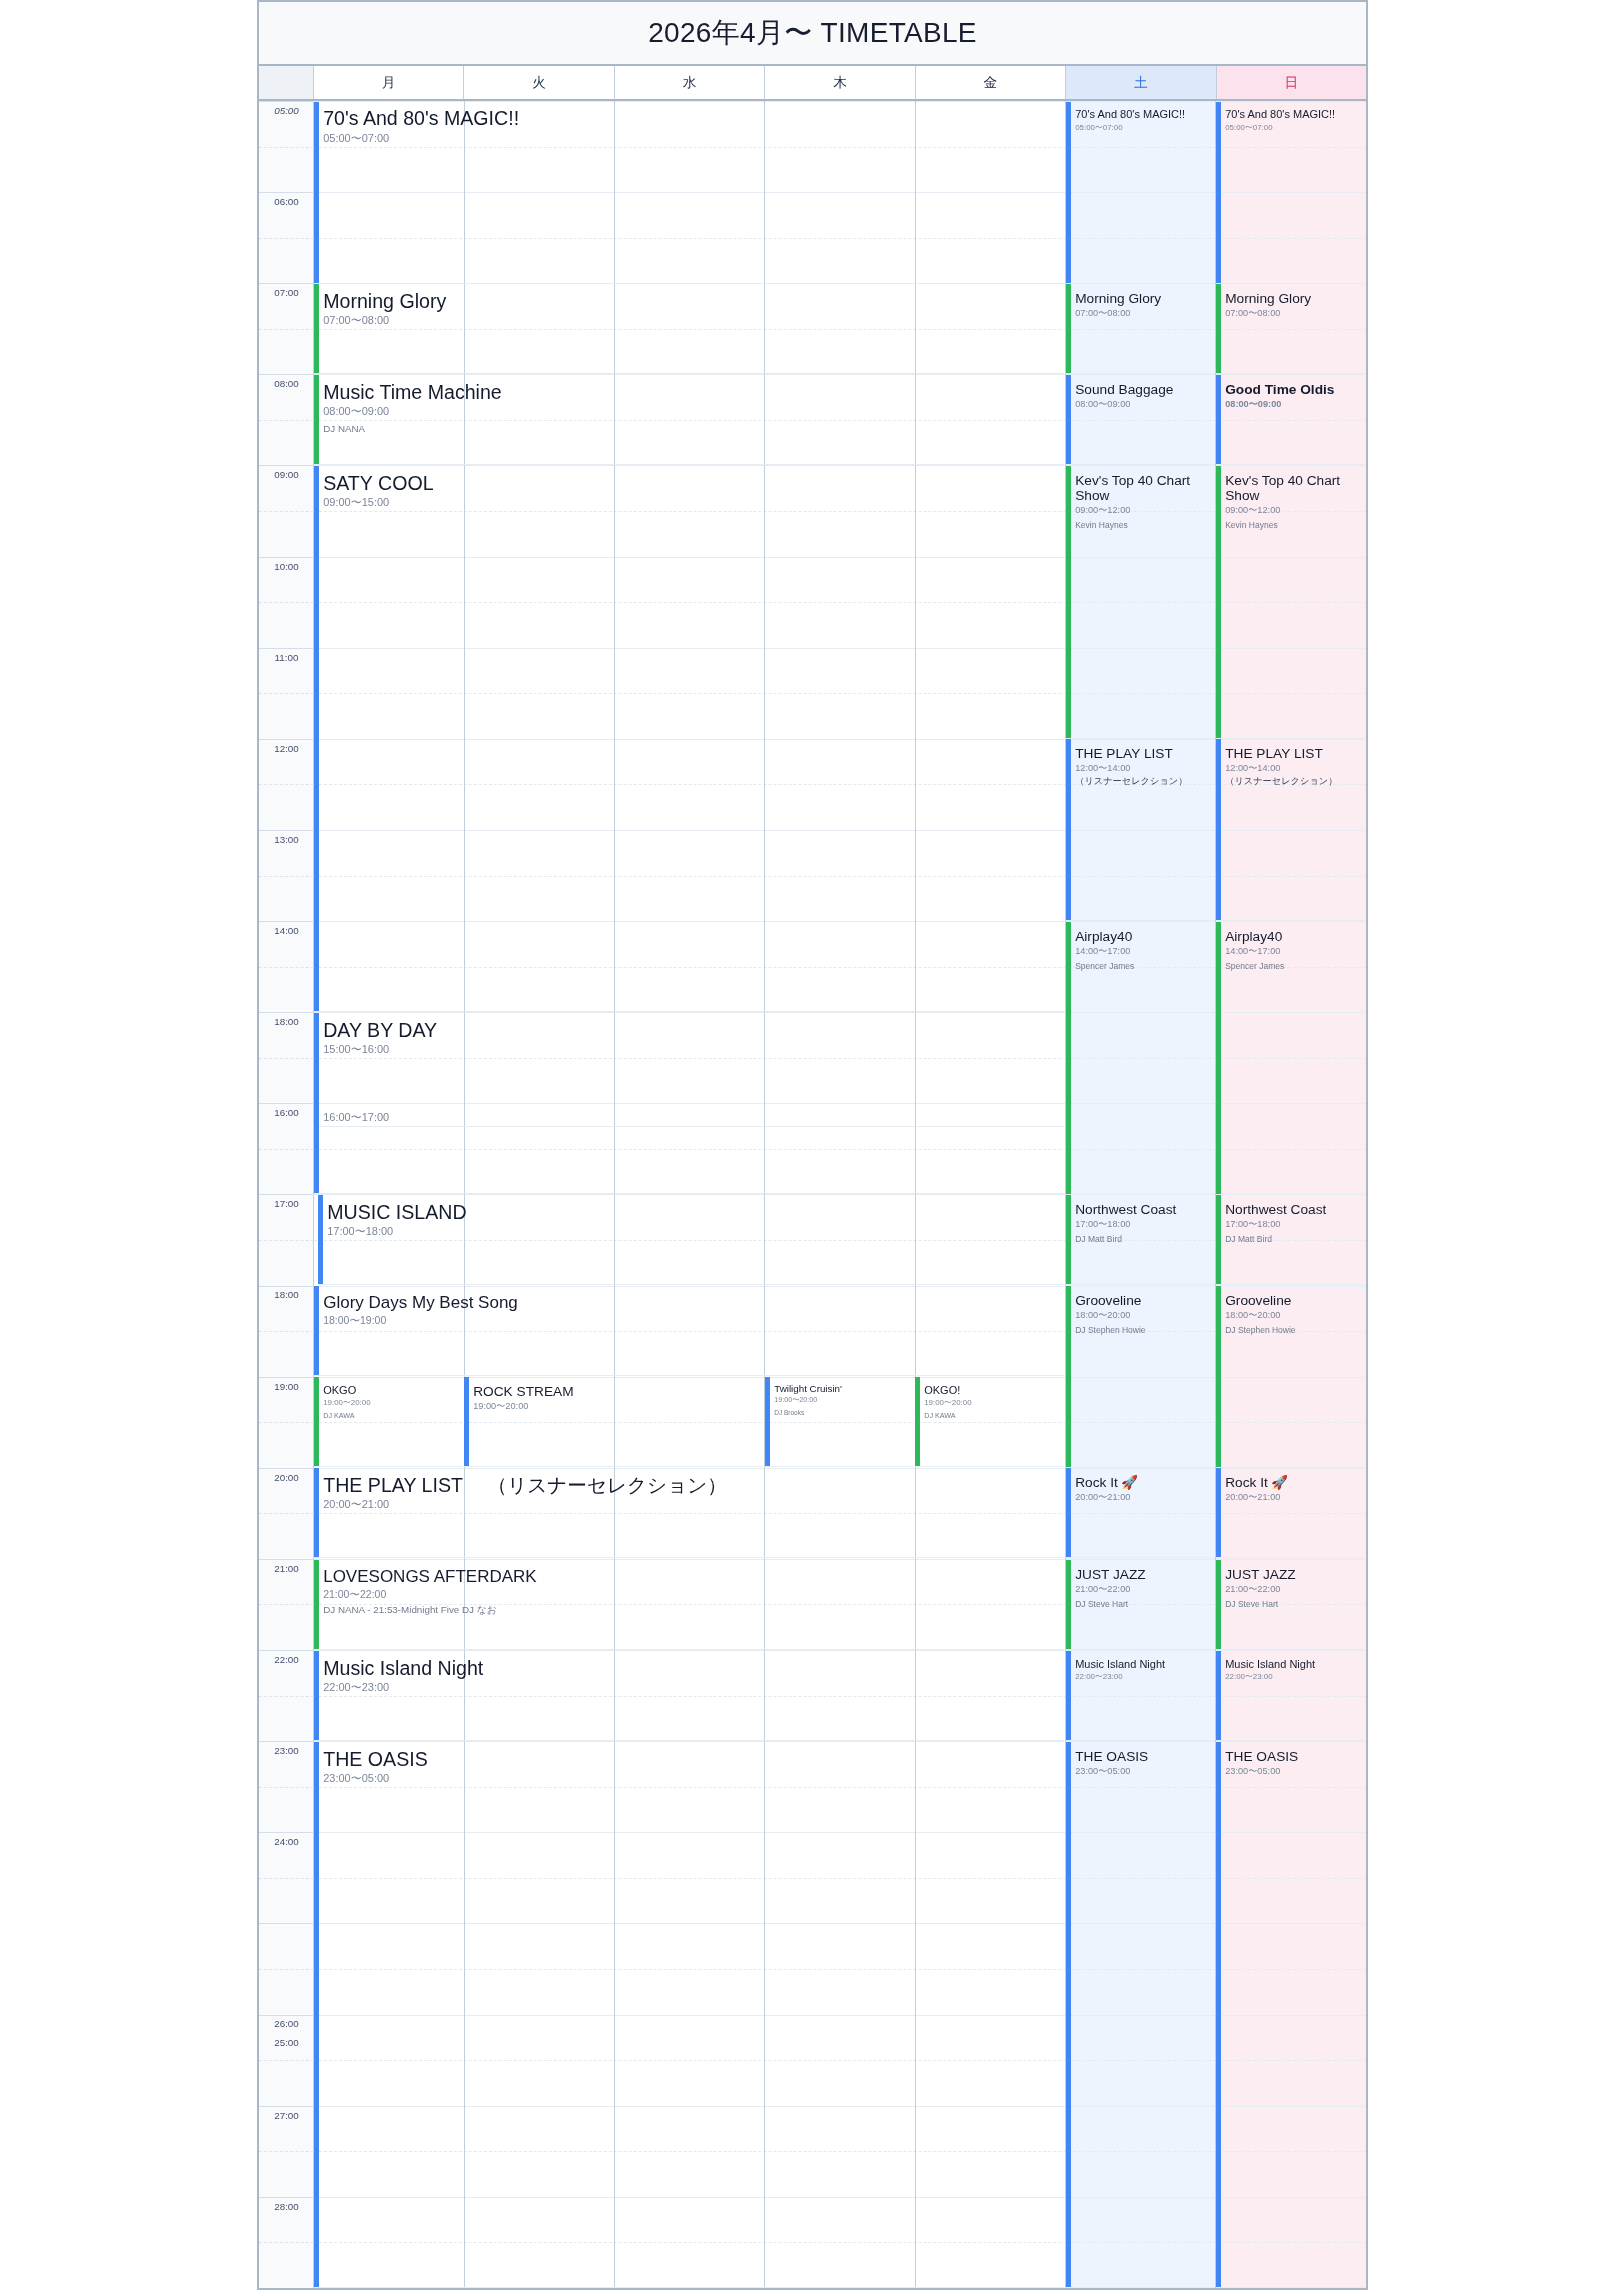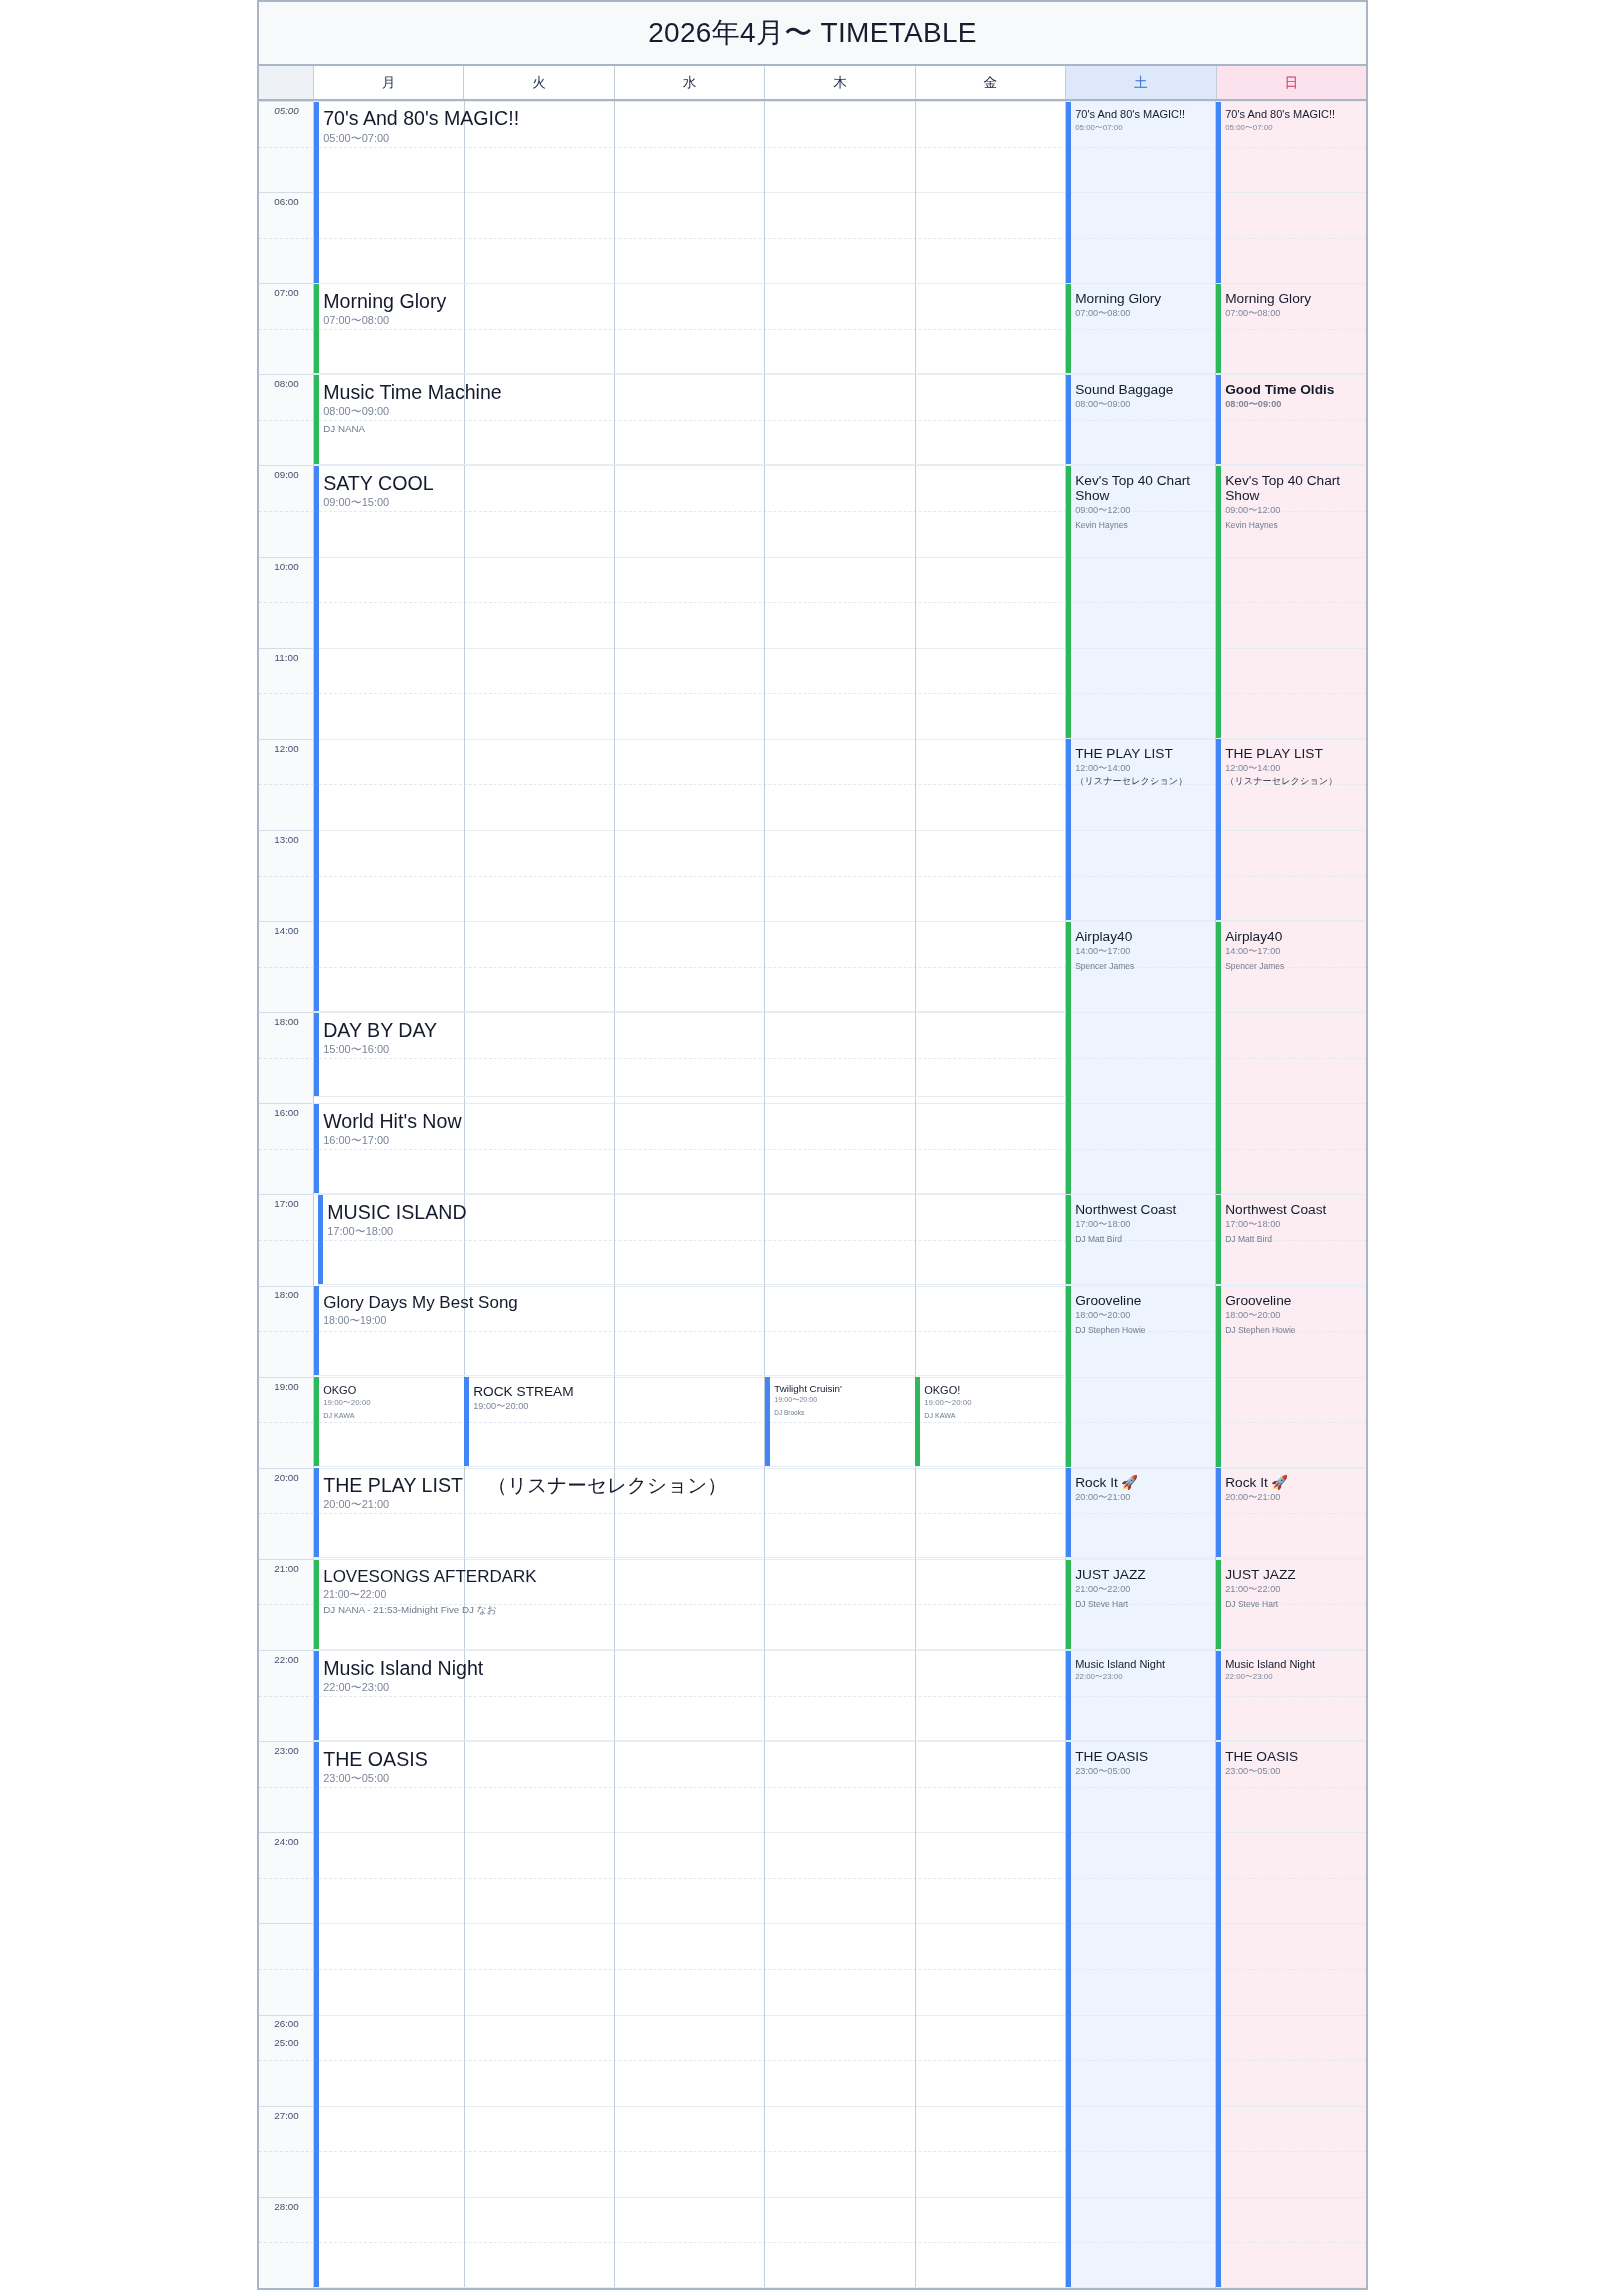--- a/index.html
+++ b/index.html
@@ -386,28 +386,27 @@
           <div class="bar"></div>
           <div class="p-title">Music Time Machine</div>
           <div class="p-time">08:00〜09:00</div>
           <div class="p-dj">DJ NANA</div>
         </div>
         <div class="prog sz-xl acc-blue" style="left: 0px; width: 750px; top: 365px; height: 546px;">
           <div class="bar"></div>
           <div class="p-title">SATY COOL</div>
           <div class="p-time">09:00〜15:00</div>
         </div>
-        <div class="prog sz-xl acc-blue" style="left: 0px; width: 750px; top: 912px; height: 84px;">
+        <div class="prog sz-xl acc-blue" style="left: 0px; width: 750px; top: 912px; height: 114px;">
           <div class="bar"></div>
           <div class="p-title">DAY BY DAY</div>
           <div class="p-time">15:00〜16:00</div>
         </div>
         <div class="prog sz-xl acc-blue" style="left: 0px; width: 750px; top: 1003px; height: 90px;">
           <div class="bar"></div>
-          <div class="p-title">World Hit's Now</div>
           <div class="p-time">16:00〜17:00</div>
         </div>
         <div class="prog sz-xl acc-blue" style="left: 4px; width: 876px; top: 1094px; height: 90px;">
           <div class="bar"></div>
           <div class="p-title">MUSIC ISLAND</div>
           <div class="p-time">17:00〜18:00</div>
         </div>
         <div class="prog sz-lg acc-blue" style="left: 0px; width: 750px; top: 1185px; height: 90px;">
           <div class="bar"></div>
           <div class="p-title">Glory Days My Best Song</div>

